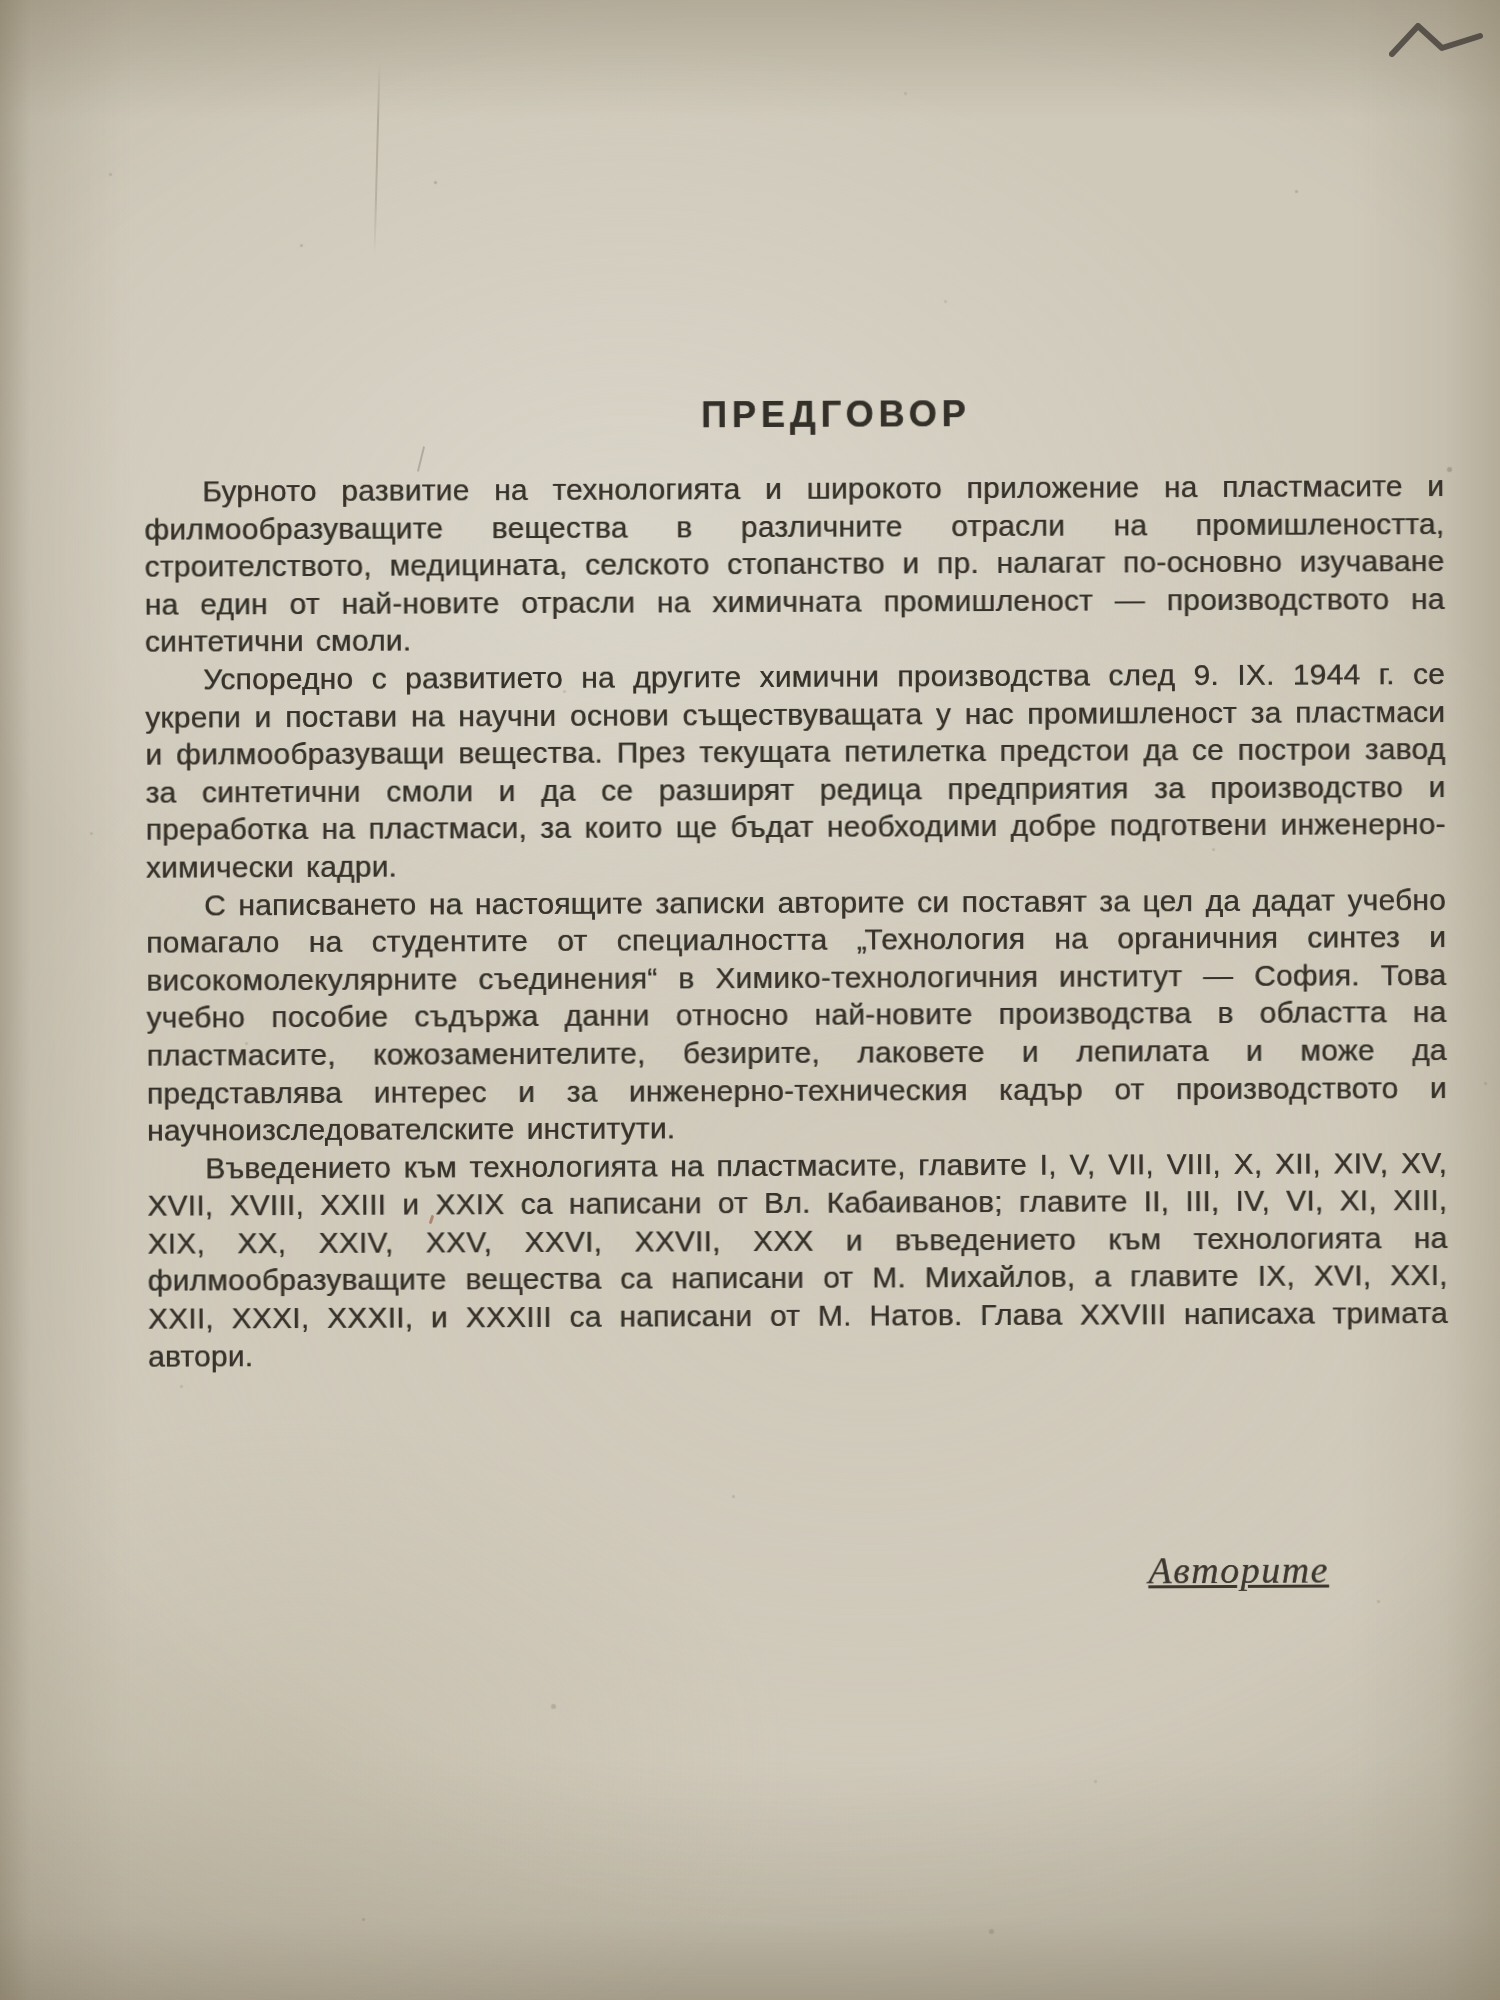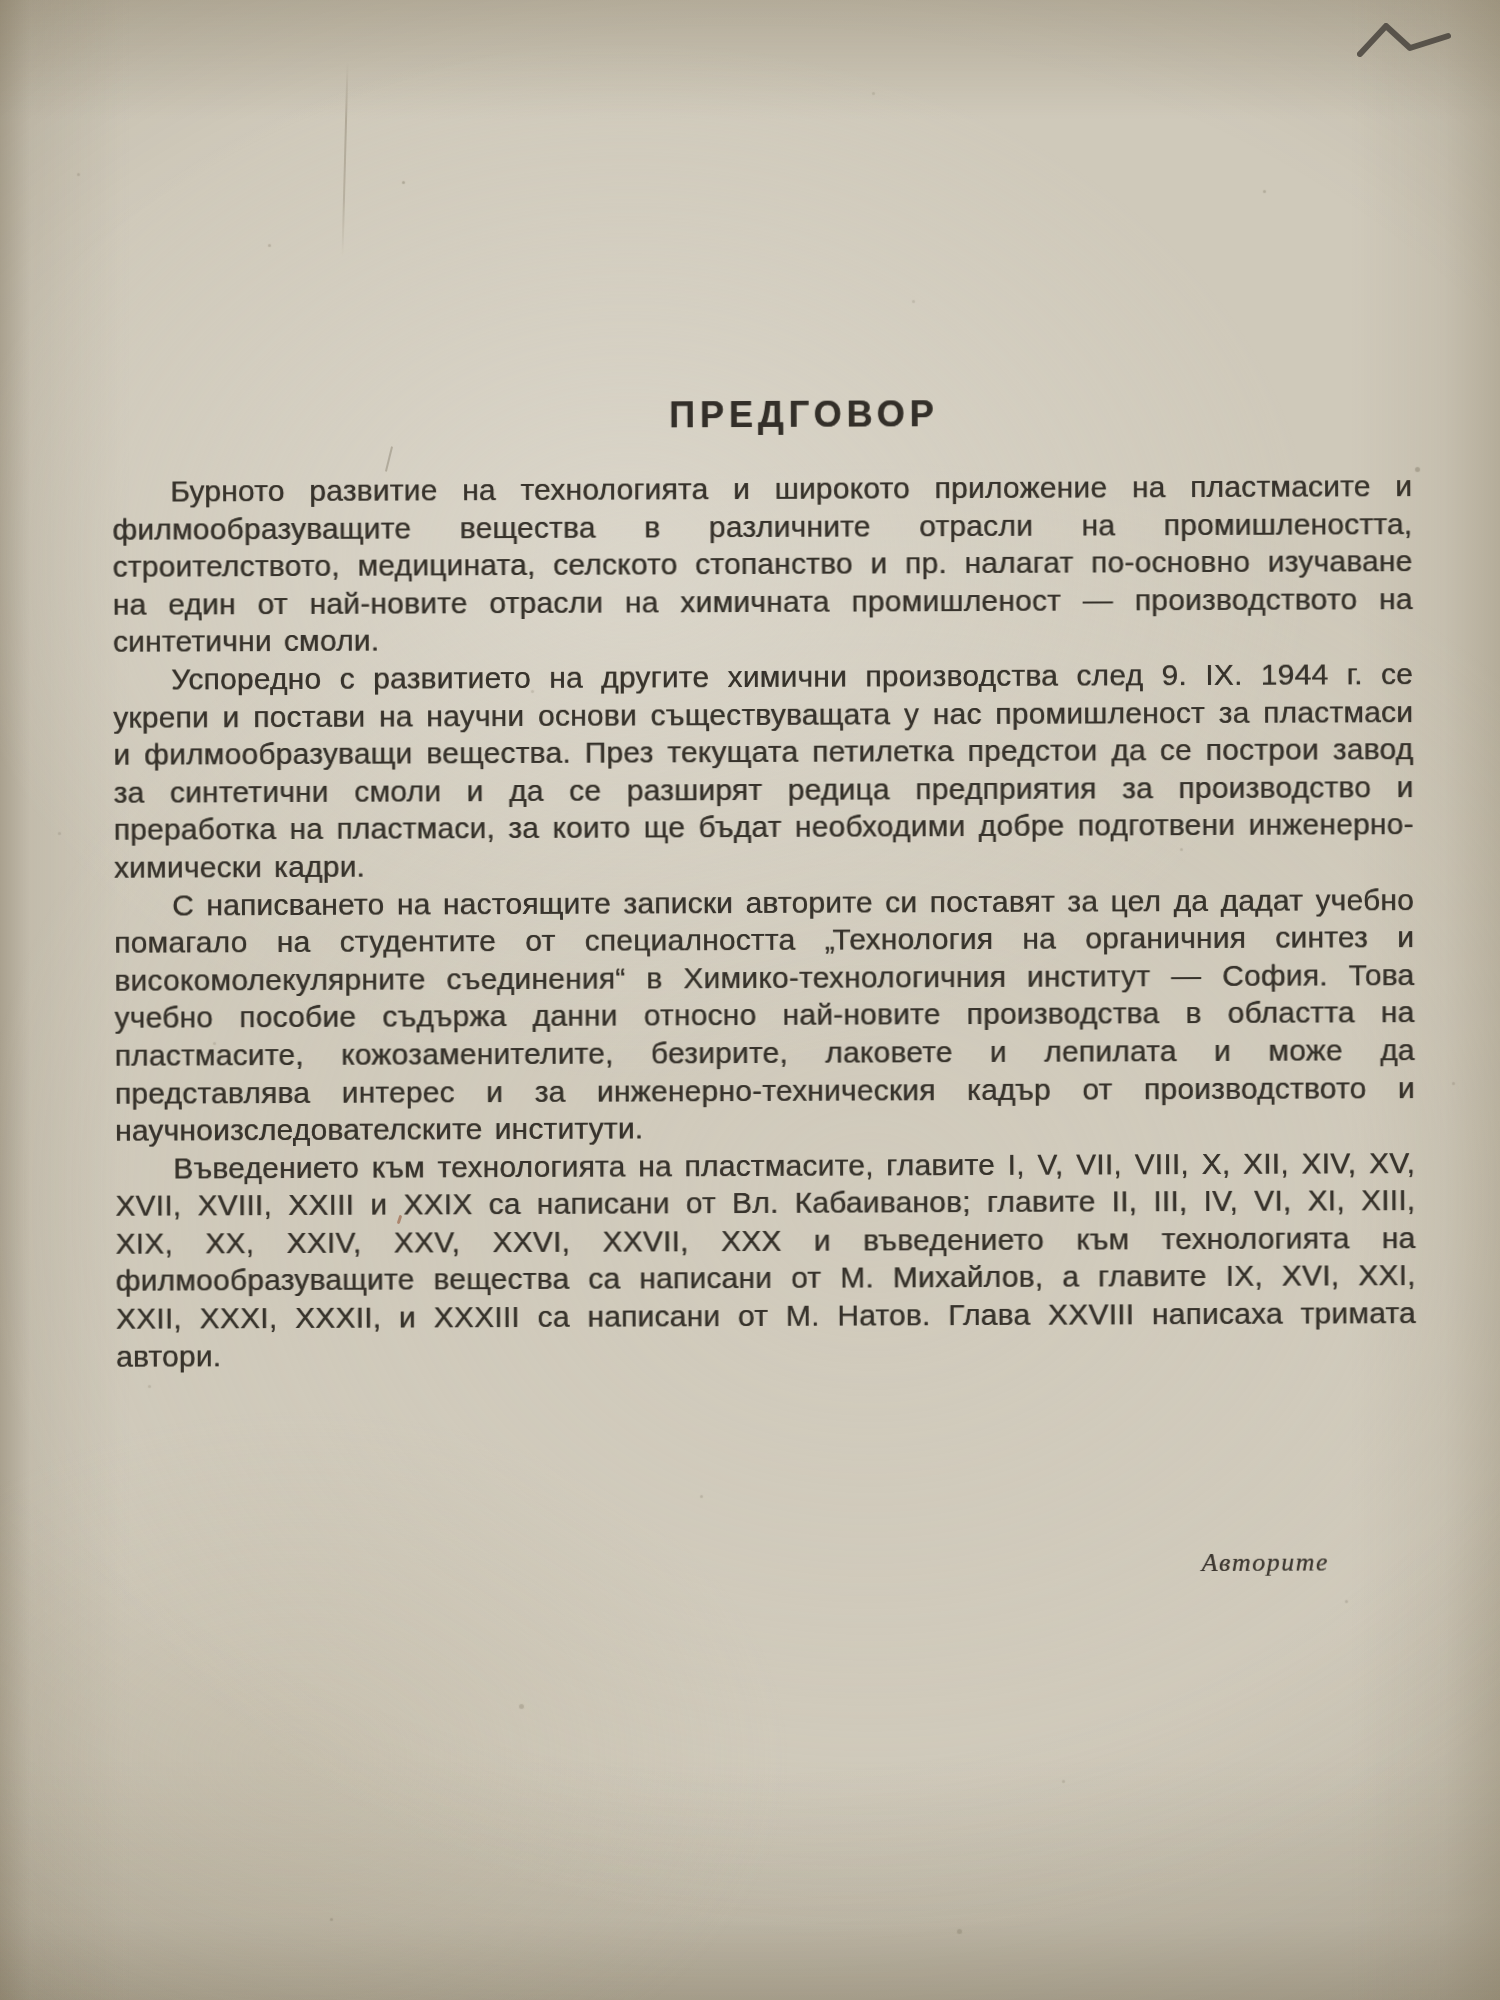--- a/index.html
+++ b/index.html
@@ -14,21 +14,21 @@
       radial-gradient(ellipse 1150px 950px at 58% 60%, rgba(212,206,192,.45), rgba(212,206,192,0) 78%),
       radial-gradient(ellipse 700px 500px at 20% 88%, rgba(186,177,156,.35), rgba(186,177,156,0) 70%),
       linear-gradient(90deg, rgba(118,106,83,.42) 0, rgba(118,106,83,.14) 30px, rgba(118,106,83,0) 130px),
       linear-gradient(270deg, rgba(128,116,90,.34) 0, rgba(128,116,90,.12) 55px, rgba(128,116,90,0) 150px),
       linear-gradient(180deg, rgba(123,111,86,.32) 0, rgba(123,111,86,0) 120px),
       linear-gradient(0deg, rgba(113,102,78,.38) 0, rgba(113,102,78,.14) 80px, rgba(113,102,78,0) 240px),
       radial-gradient(ellipse 1700px 1500px at 50% 45%, rgba(0,0,0,0) 58%, rgba(96,86,63,.28) 100%);
     font-family: "Liberation Sans", "DejaVu Sans", sans-serif;
   }
   .page {
-    position: absolute; inset: 0;
+    position: absolute; inset: 0; margin-left: 32px;
   }
   .content {
     position: absolute; inset: 0;
     transform: rotate(-0.25deg);
     transform-origin: 50% 0;
     color: #36322b;
     filter: blur(0.2px);
   }
   .title {
     position: absolute;
@@ -54,24 +54,25 @@
   }
   .body-text p {
     margin: 0;
     text-indent: 58px;
   }
   .signature {
     position: absolute;
     top: 1550px; right: 178px;
     font-family: "Liberation Serif", "DejaVu Serif", serif;
     font-style: italic;
-    font-size: 26px;
+    font-size: 38px;
     color: #3b362f;
     letter-spacing: 1.5px;
     text-shadow: 0.3px 0 0.5px rgba(55,50,42,.7);
+    text-decoration: underline;
   }
   
   .crease {
     position: absolute;
     top: 62px; left: 344px;
     width: 2px; height: 195px;
     background: linear-gradient(180deg, rgba(118,107,86,0), rgba(118,107,86,.35) 30%, rgba(118,107,86,.28) 70%, rgba(118,107,86,0));
     transform: rotate(1.5deg);
   }
   .ink-mark {

